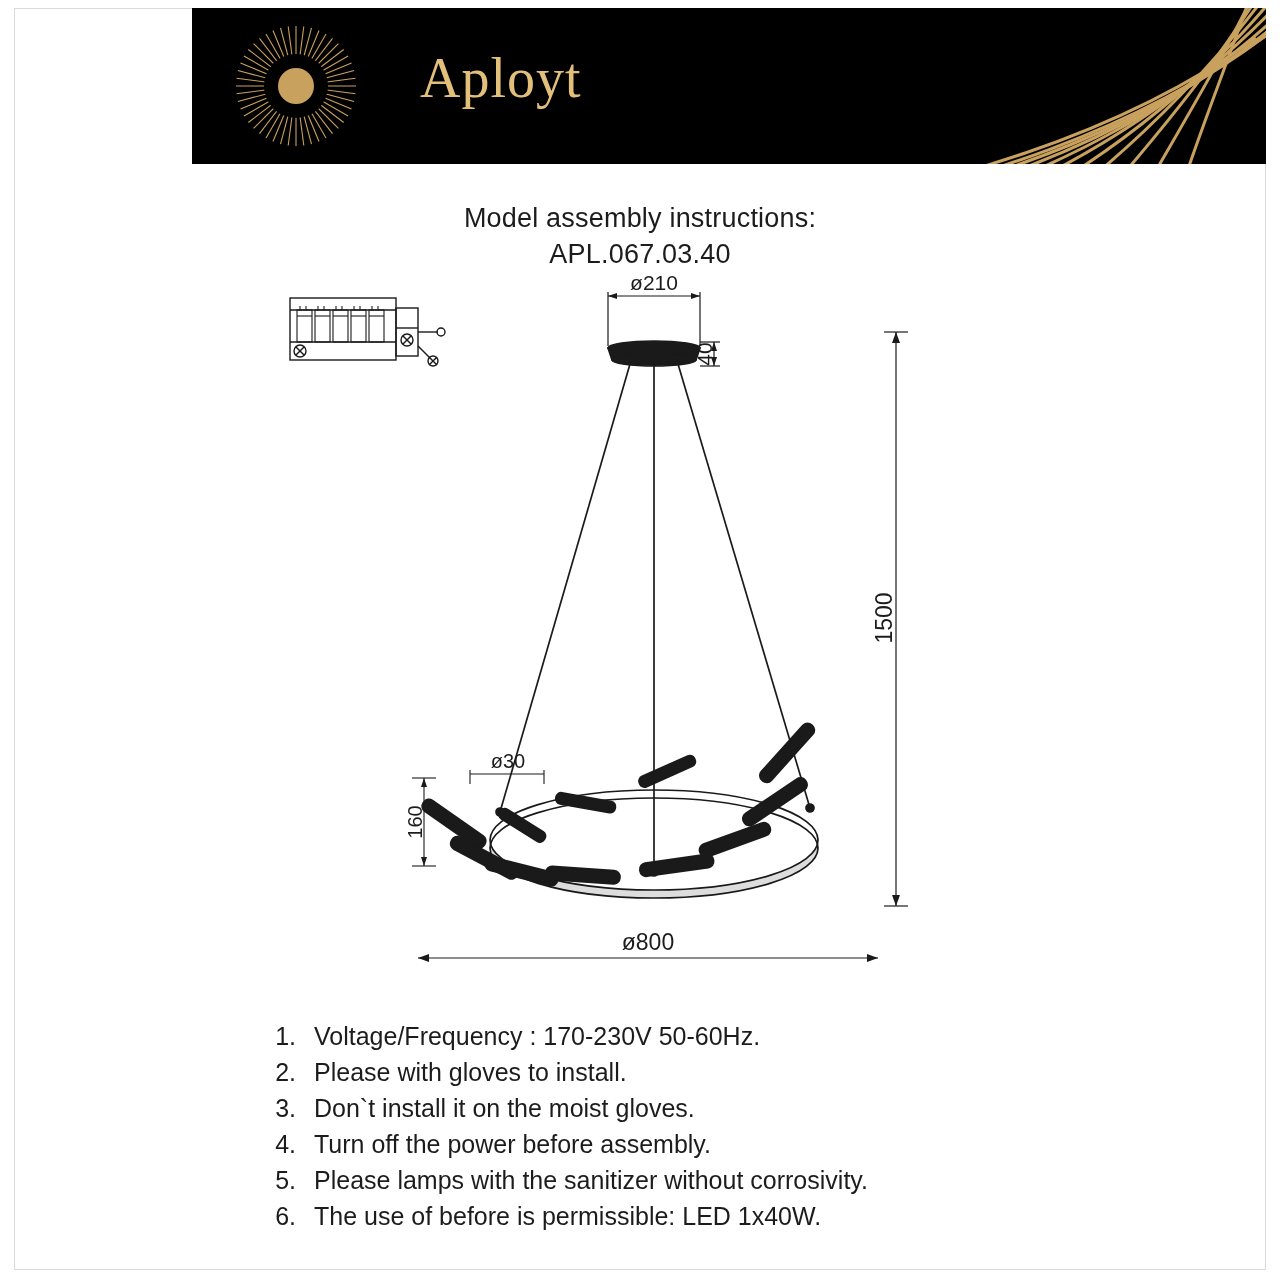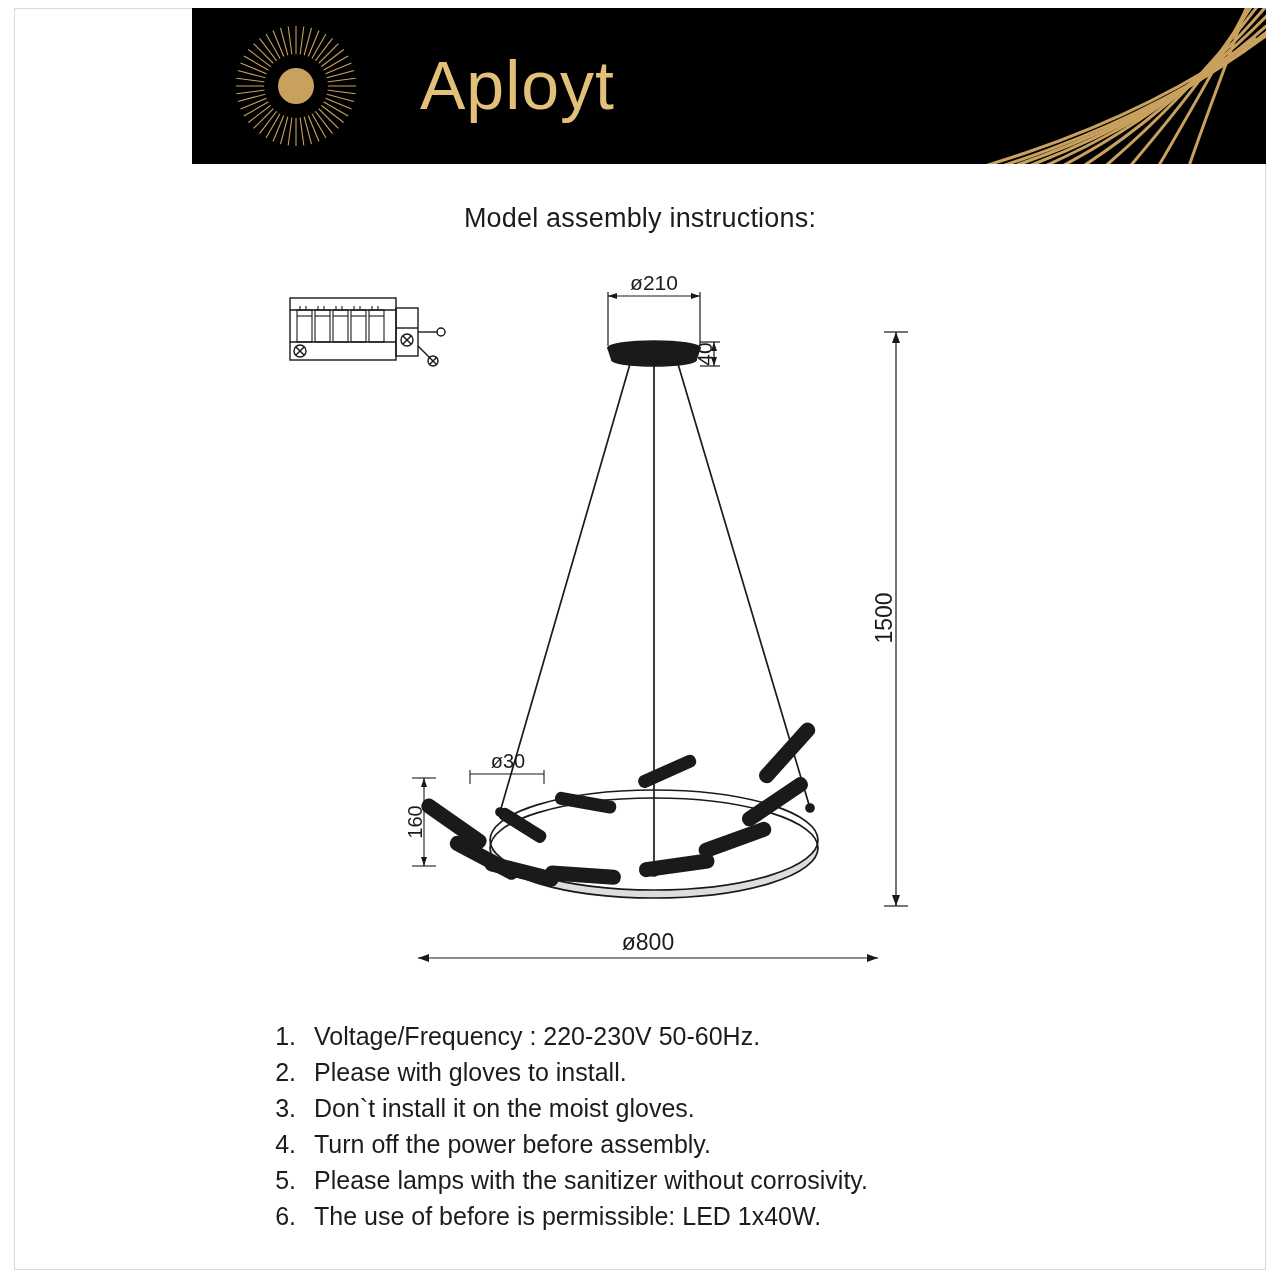--- a/index.html
+++ b/index.html
@@ -51,22 +51,22 @@
     position: absolute;
     right: -40px;
     top: -120px;
     width: 520px;
     height: 320px;
   }
   .brand {
     position: absolute;
     left: 228px;
     top: 38px;
-    font-family: Liberation Sans, sans-serif;
-    font-size: 68px;
+    font-family: Liberation Serif, serif;
+    font-size: 56px;
     letter-spacing: 1px;
     color: #e3c07a;
   }
 
   
   .title-block {
     position: absolute;
     left: 0;
     top: 176px;
     width: 1280px;
@@ -192,20 +192,21 @@
         <path d="M350 318 C 388 248, 468 124, 512 6" stroke-width="3"></path>
         <path d="M390 318 C 414 236, 474 100, 500 -10" stroke-width="3"></path>
       </g>
     </svg>
 
     <div class="brand">Aployt</div>
   </div>
 
   <div class="title-block">
     <div class="title-line">Model assembly instructions:</div>
+    <div class="title-line">APL.067.03.40</div>
   </div>
 
   <div class="drawing">
     <svg width="1280" height="740" viewBox="0 0 1280 740">
 
       <g stroke="#1a1a1a" fill="none" stroke-width="1.4">
         <rect x="290" y="48" width="106" height="62"></rect>
         <line x1="290" y1="60" x2="396" y2="60"></line>
         <line x1="290" y1="92" x2="396" y2="92"></line>
         <g stroke-width="1.1">
@@ -332,21 +333,21 @@
         <path d="M878 708 l -11 -4 v 8 z" fill="#1a1a1a" stroke="none"></path>
       </g>
       <text x="648" y="700" text-anchor="middle" font-family="Liberation Sans, sans-serif" font-size="23" fill="#1c1c1c">ø800</text>
 
     </svg>
   </div>
 
   <div class="notes">
     <div class="note">
       <span class="note-num">1.</span>
-      <span class="note-text">Voltage/Frequency : 220-230V 50-60Hz.</span>
+      <span class="note-text">Voltage/Frequency : 170-230V 50-60Hz.</span>
     </div>
     <div class="note">
       <span class="note-num">2.</span>
       <span class="note-text">Please with gloves to install.</span>
     </div>
     <div class="note">
       <span class="note-num">3.</span>
       <span class="note-text">Don`t install it on the moist gloves.</span>
     </div>
     <div class="note">

